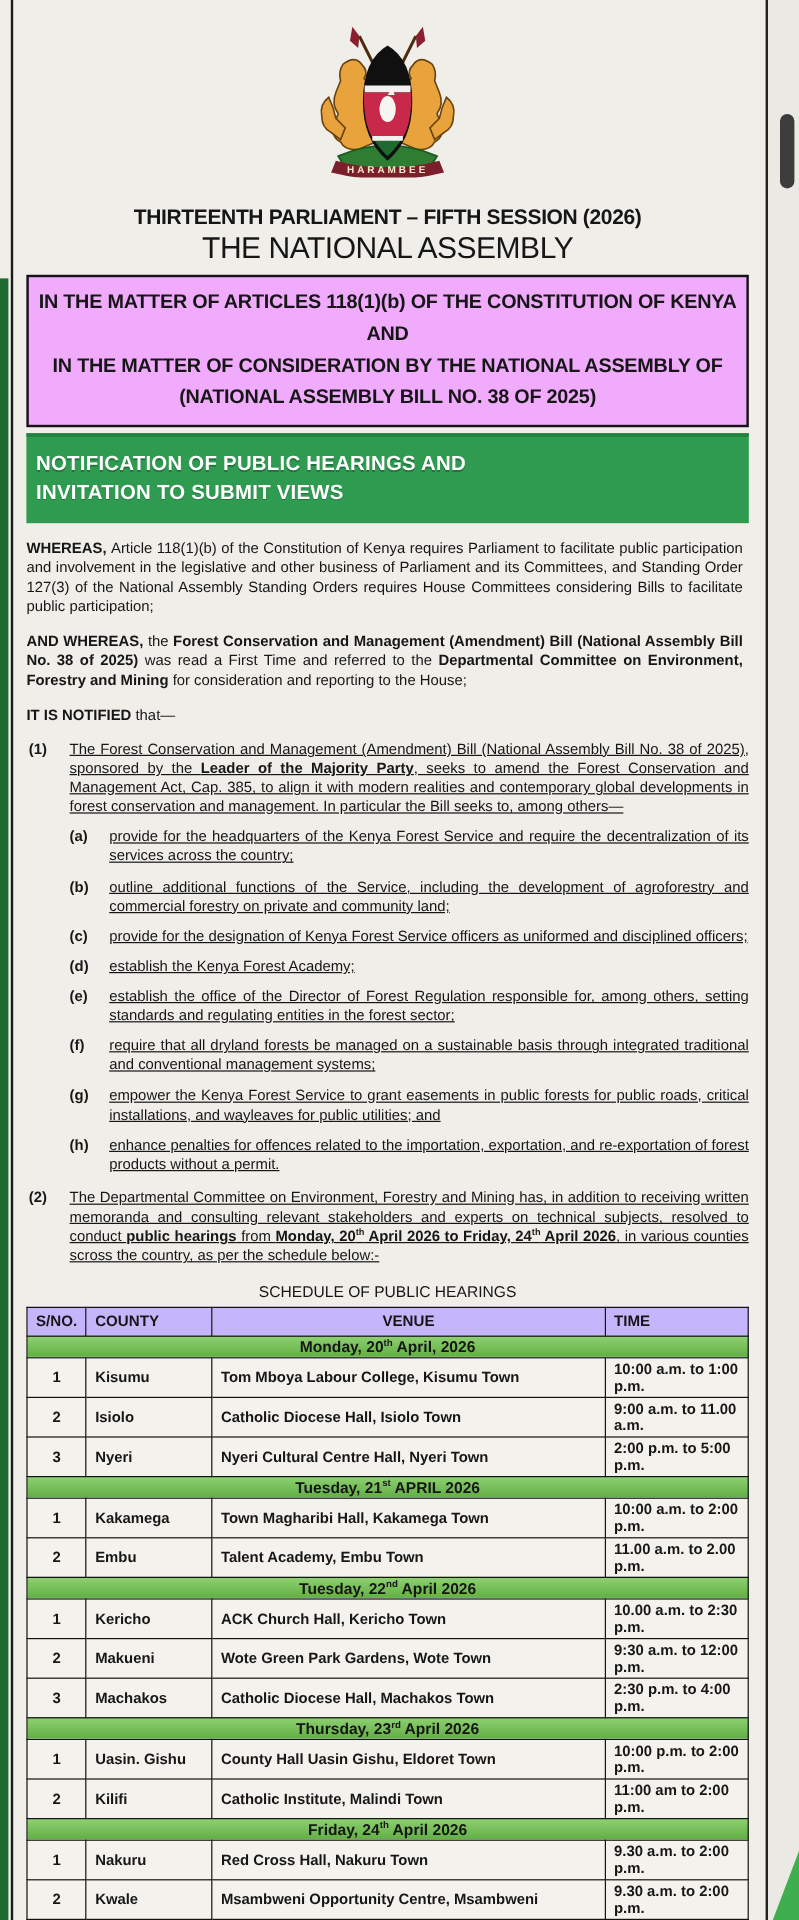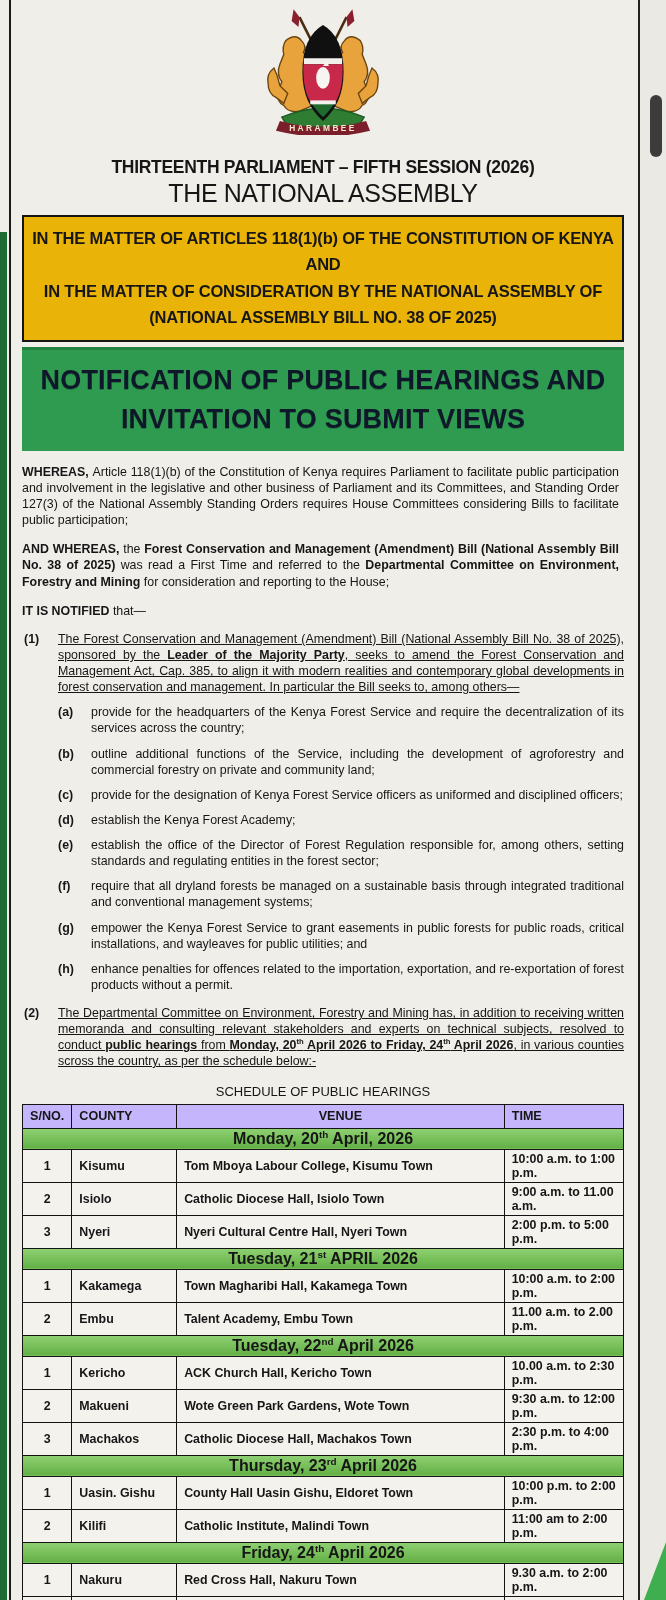--- a/index.html
+++ b/index.html
@@ -12,55 +12,55 @@
   
   .edge-line-left{position:absolute;left:9px;top:0;width:2px;height:1600px;background:#1b1b1b;}
   .edge-green-left{position:absolute;left:0;top:232px;width:7px;height:1368px;background:#1d6a33;}
   .edge-line-right{position:absolute;left:638px;top:0;width:2px;height:1600px;background:#222;}
   .edge-strip-right{position:absolute;left:640px;top:0;width:26px;height:1600px;background:#ebe9e4;}
   .edge-blob{position:absolute;left:650px;top:95px;width:12px;height:62px;background:#3c3c3c;border-radius:6px;}
   .edge-green-corner{position:absolute;left:644px;top:1542px;width:22px;height:58px;background:#3fae4e;clip-path:polygon(100% 0,100% 100%,0 100%);}
   .content{position:absolute;left:16px;top:0;width:614px;}
 
   
-  .crest-wrap{text-align:center;padding-top:7px;}
+  .crest-wrap{text-align:center;padding-top:20px;}
   .title-session{text-align:center;font-weight:bold;font-size:17.5px;letter-spacing:-0.3px;margin-top:18px;}
   .title-assembly{text-align:center;font-weight:normal;font-size:25px;letter-spacing:-0.4px;margin-top:1px;}
 
   
-  .matter-box{border:2.5px solid #141414;background:#eab308;margin:7px 6px 0 6px;padding:8px 6px 9px 6px;}
+  .matter-box{border:2.5px solid #141414;background:#f0abfc;margin:7px 6px 0 6px;padding:8px 6px 9px 6px;}
   .matter-box div{text-align:center;font-weight:bold;font-size:16.5px;line-height:1.6;letter-spacing:-0.2px;}
 
   
   .banner{background:#2e9b50;margin:5px 6px 0 6px;padding:11px 8px 12px 8px;border-top:3px solid #23813f;}
-  .banner div{text-align:center;color:#0f172a;font-weight:bold;font-size:27px;line-height:1.45;letter-spacing:0.2px;text-shadow:0 1px 0 rgba(0,0,0,.25);}
+  .banner div{color:#ffffff;font-weight:bold;font-size:17px;line-height:1.45;letter-spacing:0.2px;text-shadow:0 1px 0 rgba(0,0,0,.25);}
 
   
   .bodytext{margin:0 6px;}
   p.para{margin:13px 5px 0 0;font-size:12.4px;line-height:1.3;text-align:justify;}
   .b{font-weight:bold;}
   sup{font-size:0.62em;line-height:0;}
 
   .num-item{display:flex;margin:12px 0 0 0;font-size:12.4px;line-height:1.3;}
   .num-item .no{flex:0 0 34px;font-weight:bold;padding-left:2px;}
   .num-item .tx{flex:1;text-align:justify;text-decoration:underline;}
   .sub-item{display:flex;margin:9px 0 0 36px;font-size:12.4px;line-height:1.3;}
   .sub-item .no{flex:0 0 33px;font-weight:bold;}
-  .sub-item .tx{flex:1;text-align:justify;}
+  .sub-item .tx{flex:1;text-align:justify;text-decoration:underline;}
 
   
   .sched-title{text-align:center;font-weight:normal;font-size:13px;margin-top:14px;letter-spacing:0;}
   table.sched{border-collapse:collapse;width:100%;margin-top:5px;}
   table.sched td,table.sched th{border:1.6px solid #131313;padding:2px 7px;font-size:12.4px;}
   table.sched th{background:#c4b5fd;text-align:left;font-size:12.6px;height:19px;}
   th.c-no,td.c-no{text-align:center !important;width:7.5%;}
   th.c-county,td.c-county{width:17.5%;}
   th.c-venue{width:55%;text-align:center !important;}
   th.c-time,td.c-time{width:20%;}
-  tr.day-row td{background:linear-gradient(#8fd072,#62b045);text-align:center;font-weight:bold;padding:1px 4px;font-size:16px;}
+  tr.day-row td{background:linear-gradient(#8fd072,#62b045);text-align:center;font-weight:bold;padding:1px 4px;font-size:13px;}
   tr.data-row td{background:#f4f2ed;font-weight:bold;height:19px;}
 </style>
 </head>
 <body>
 
 <div class="edge-strip-right"></div>
 <div class="edge-line-left"></div>
 <div class="edge-green-left"></div>
 <div class="edge-line-right"></div>
 <div class="edge-blob"></div>

